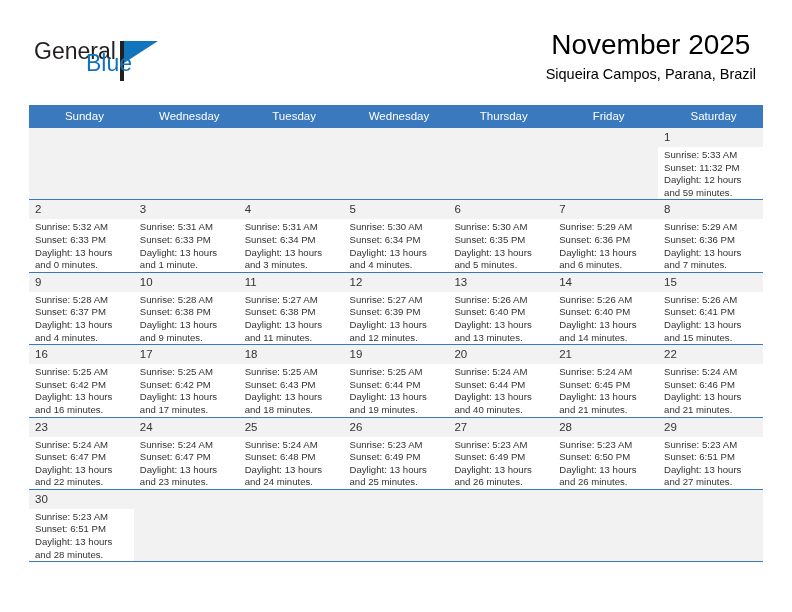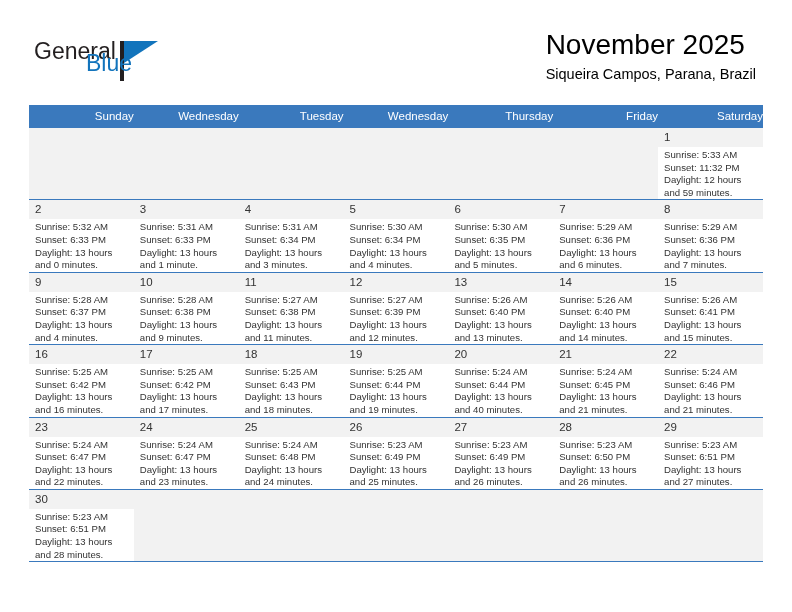--- a/index.html
+++ b/index.html
@@ -68,21 +68,21 @@
     top: 3px;
     width: 4px;
     height: 40px;
     background: #231f20;
   }
 
   .title-block {
     position: absolute;
     right: 36px;
     top: 28px;
-    text-align: left;
+    text-align: center;
   }
   .month-title {
     font-size: 28px;
     line-height: 34px;
     color: #000000;
     font-weight: normal;
     margin: 0;
     white-space: nowrap;
   }
   .location {
@@ -100,21 +100,21 @@
     top: 105px;
     width: 734px;
     border-collapse: collapse;
     table-layout: fixed;
   }
   .calendar th {
     background: #3a79bd;
     color: #ffffff;
     font-size: 11.5px;
     font-weight: normal;
-    text-align: right;
+    text-align: center;
     padding: 5px 0 6px 6px;
     height: 12px;
     border: none;
     margin-left: 21px;
   }
   .calendar td {
     vertical-align: top;
     padding: 0;
     border: none;
     border-bottom: 1px solid #3a79bd;

